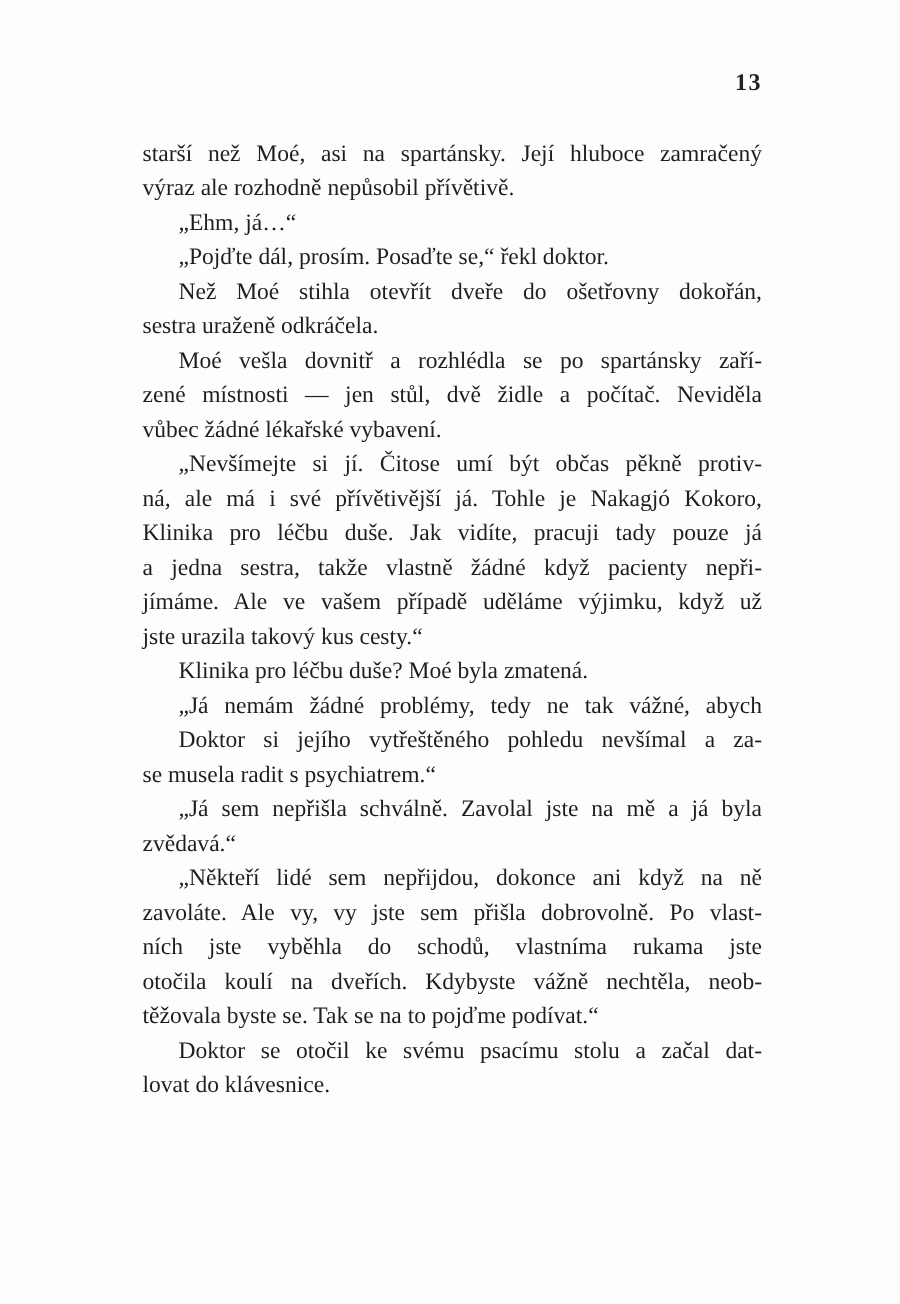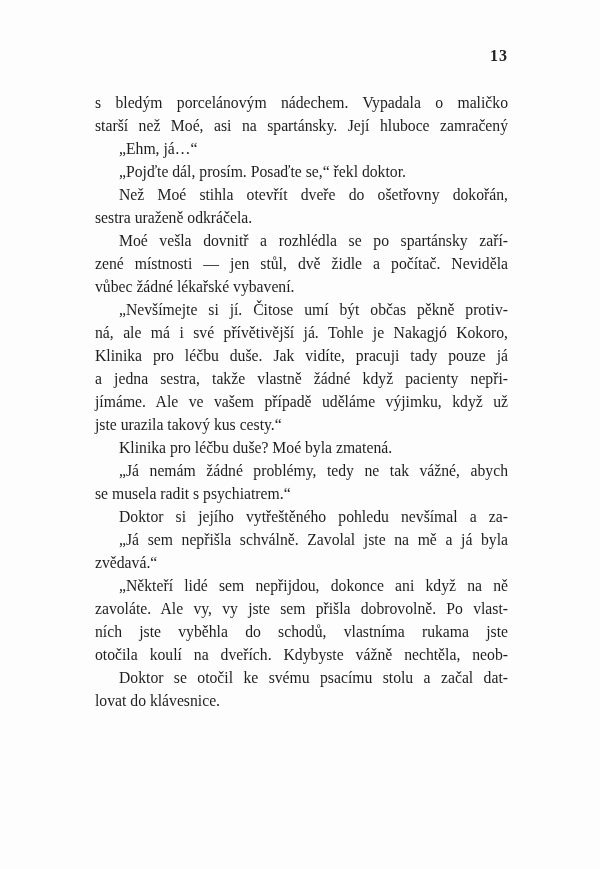--- a/index.html
+++ b/index.html
@@ -51,41 +51,42 @@
   .text-line.indent {
     text-indent: 24px;
   }
 </style>
 </head>
 <body>
 
 <div class="book-page">
   <div class="page-number">13</div>
   <div class="text-block">
-      <div class="text-line">s bledým porcelánovým nádechem. Vypadala o maličko</div>
       <div class="text-line">starší než Moé, asi na spartánsky. Její hluboce zamračený</div>
+      <div class="text-line end">výraz ale rozhodně nepůsobil přívětivě.</div>
       <div class="text-line indent end">„Ehm, já…“</div>
       <div class="text-line indent end">„Pojďte dál, prosím. Posaďte se,“ řekl doktor.</div>
       <div class="text-line indent">Než Moé stihla otevřít dveře do ošetřovny dokořán,</div>
       <div class="text-line end">sestra uraženě odkráčela.</div>
       <div class="text-line indent">Moé vešla dovnitř a rozhlédla se po spartánsky zaří-</div>
       <div class="text-line">zené místnosti — jen stůl, dvě židle a počítač. Neviděla</div>
       <div class="text-line end">vůbec žádné lékařské vybavení.</div>
       <div class="text-line indent">„Nevšímejte si jí. Čitose umí být občas pěkně protiv-</div>
       <div class="text-line">ná, ale má i své přívětivější já. Tohle je Nakagjó Kokoro,</div>
       <div class="text-line">Klinika pro léčbu duše. Jak vidíte, pracuji tady pouze já</div>
       <div class="text-line">a jedna sestra, takže vlastně žádné když pacienty nepři-</div>
       <div class="text-line">jímáme. Ale ve vašem případě uděláme výjimku, když už</div>
       <div class="text-line end">jste urazila takový kus cesty.“</div>
       <div class="text-line indent end">Klinika pro léčbu duše? Moé byla zmatená.</div>
       <div class="text-line indent">„Já nemám žádné problémy, tedy ne tak vážné, abych</div>
+      <div class="text-line indent">Doktor si jejího vytřeštěného pohledu nevšímal a za-</div>
       <div class="text-line end">se musela radit s psychiatrem.“</div>
-      <div class="text-line indent">Doktor si jejího vytřeštěného pohledu nevšímal a za-</div>
       <div class="text-line indent">„Já sem nepřišla schválně. Zavolal jste na mě a já byla</div>
       <div class="text-line end">zvědavá.“</div>
       <div class="text-line indent">„Někteří lidé sem nepřijdou, dokonce ani když na ně</div>
       <div class="text-line">zavoláte. Ale vy, vy jste sem přišla dobrovolně. Po vlast-</div>
       <div class="text-line">ních jste vyběhla do schodů, vlastníma rukama jste</div>
       <div class="text-line">otočila koulí na dveřích. Kdybyste vážně nechtěla, neob-</div>
+      <div class="text-line end">těžovala byste se. Tak se na to pojďme podívat.“</div>
       <div class="text-line indent">Doktor se otočil ke svému psacímu stolu a začal dat-</div>
       <div class="text-line end">lovat do klávesnice.</div>
     </div>
 </div>
 
 </body></html>

